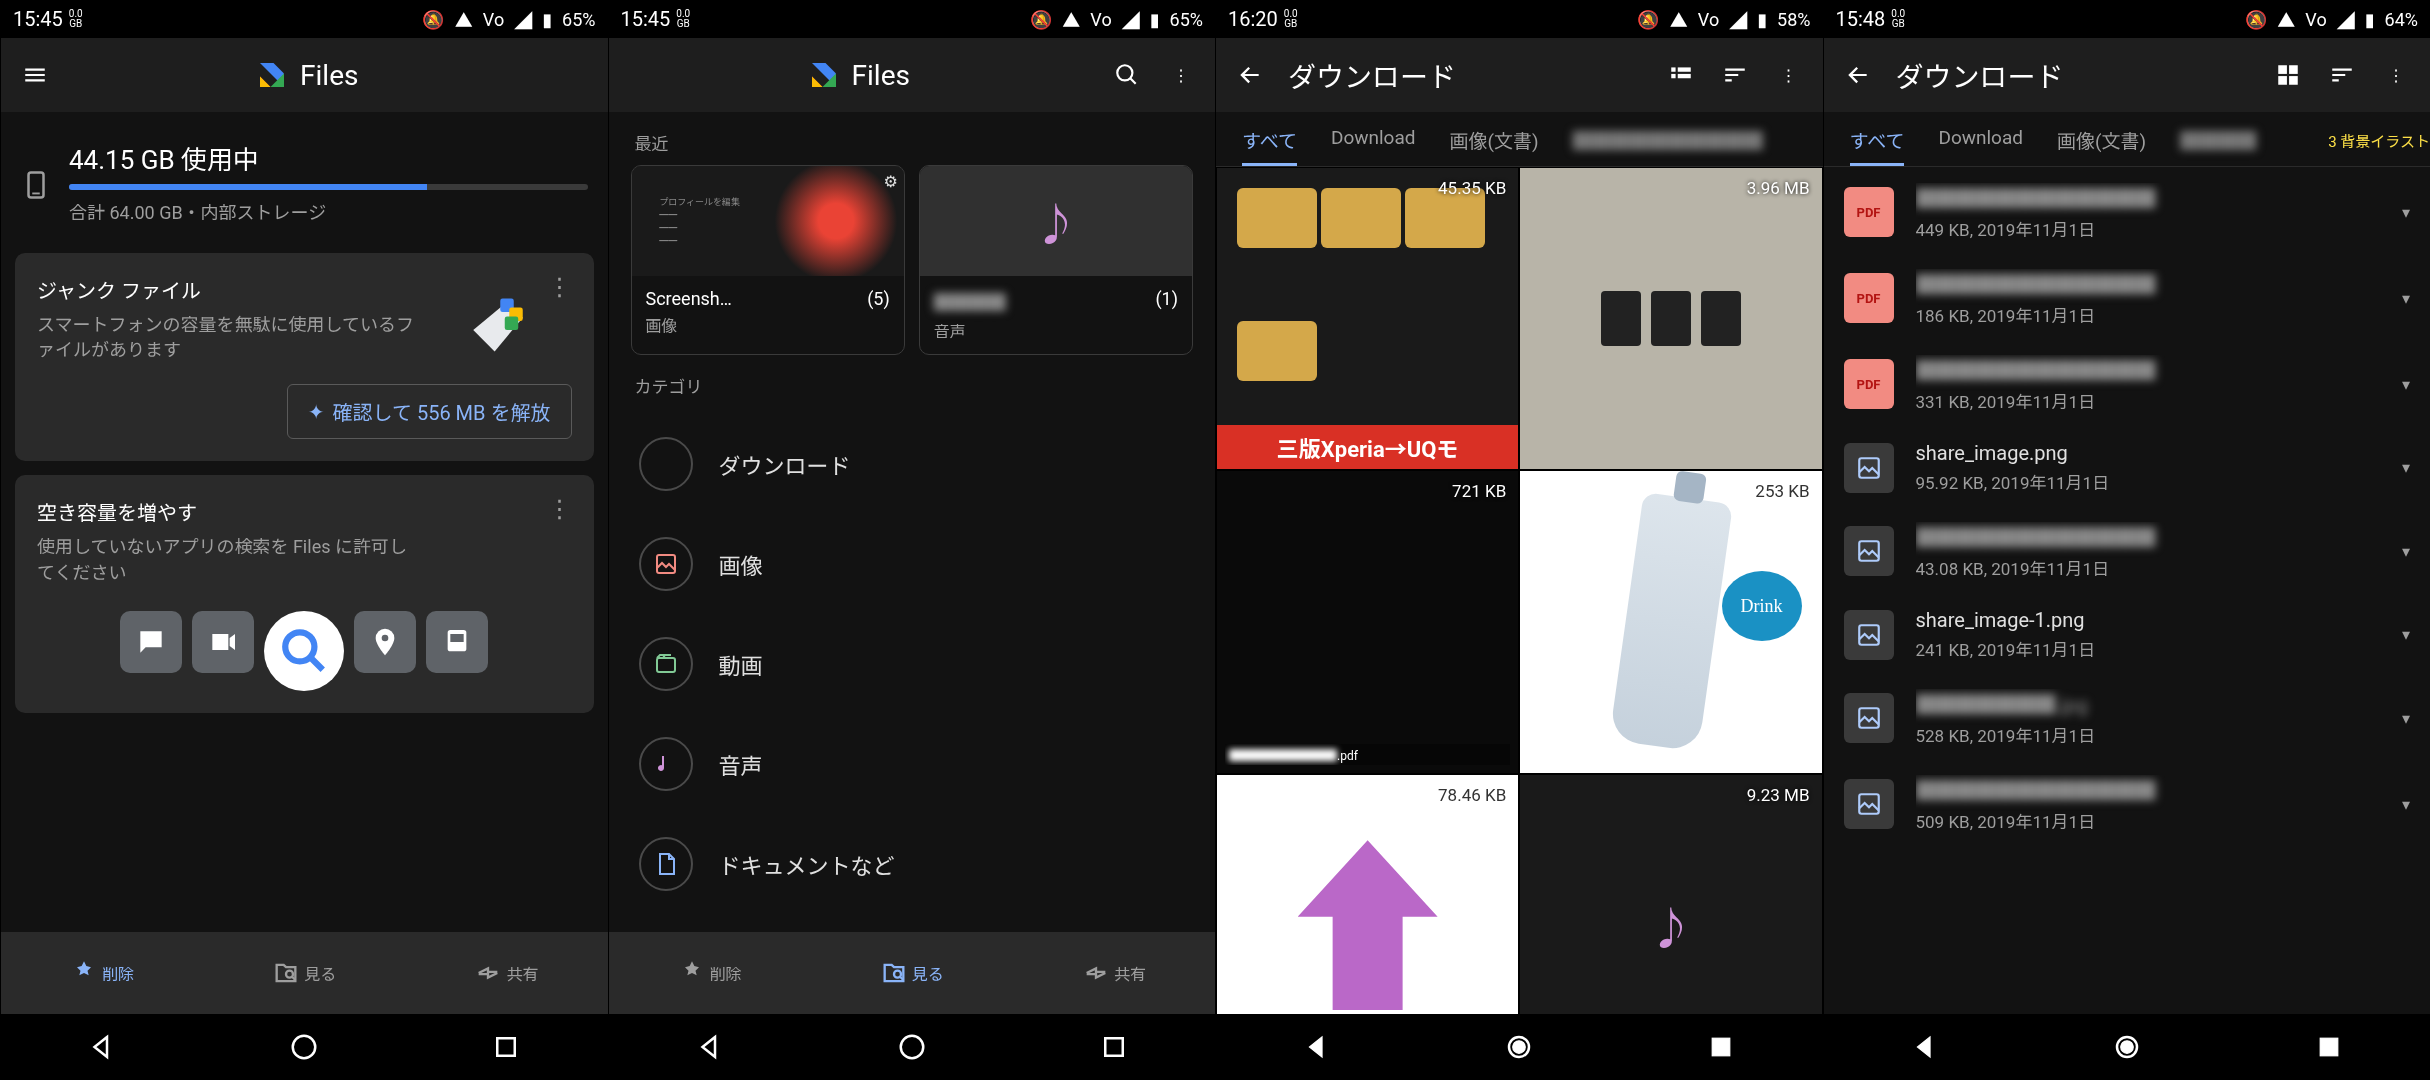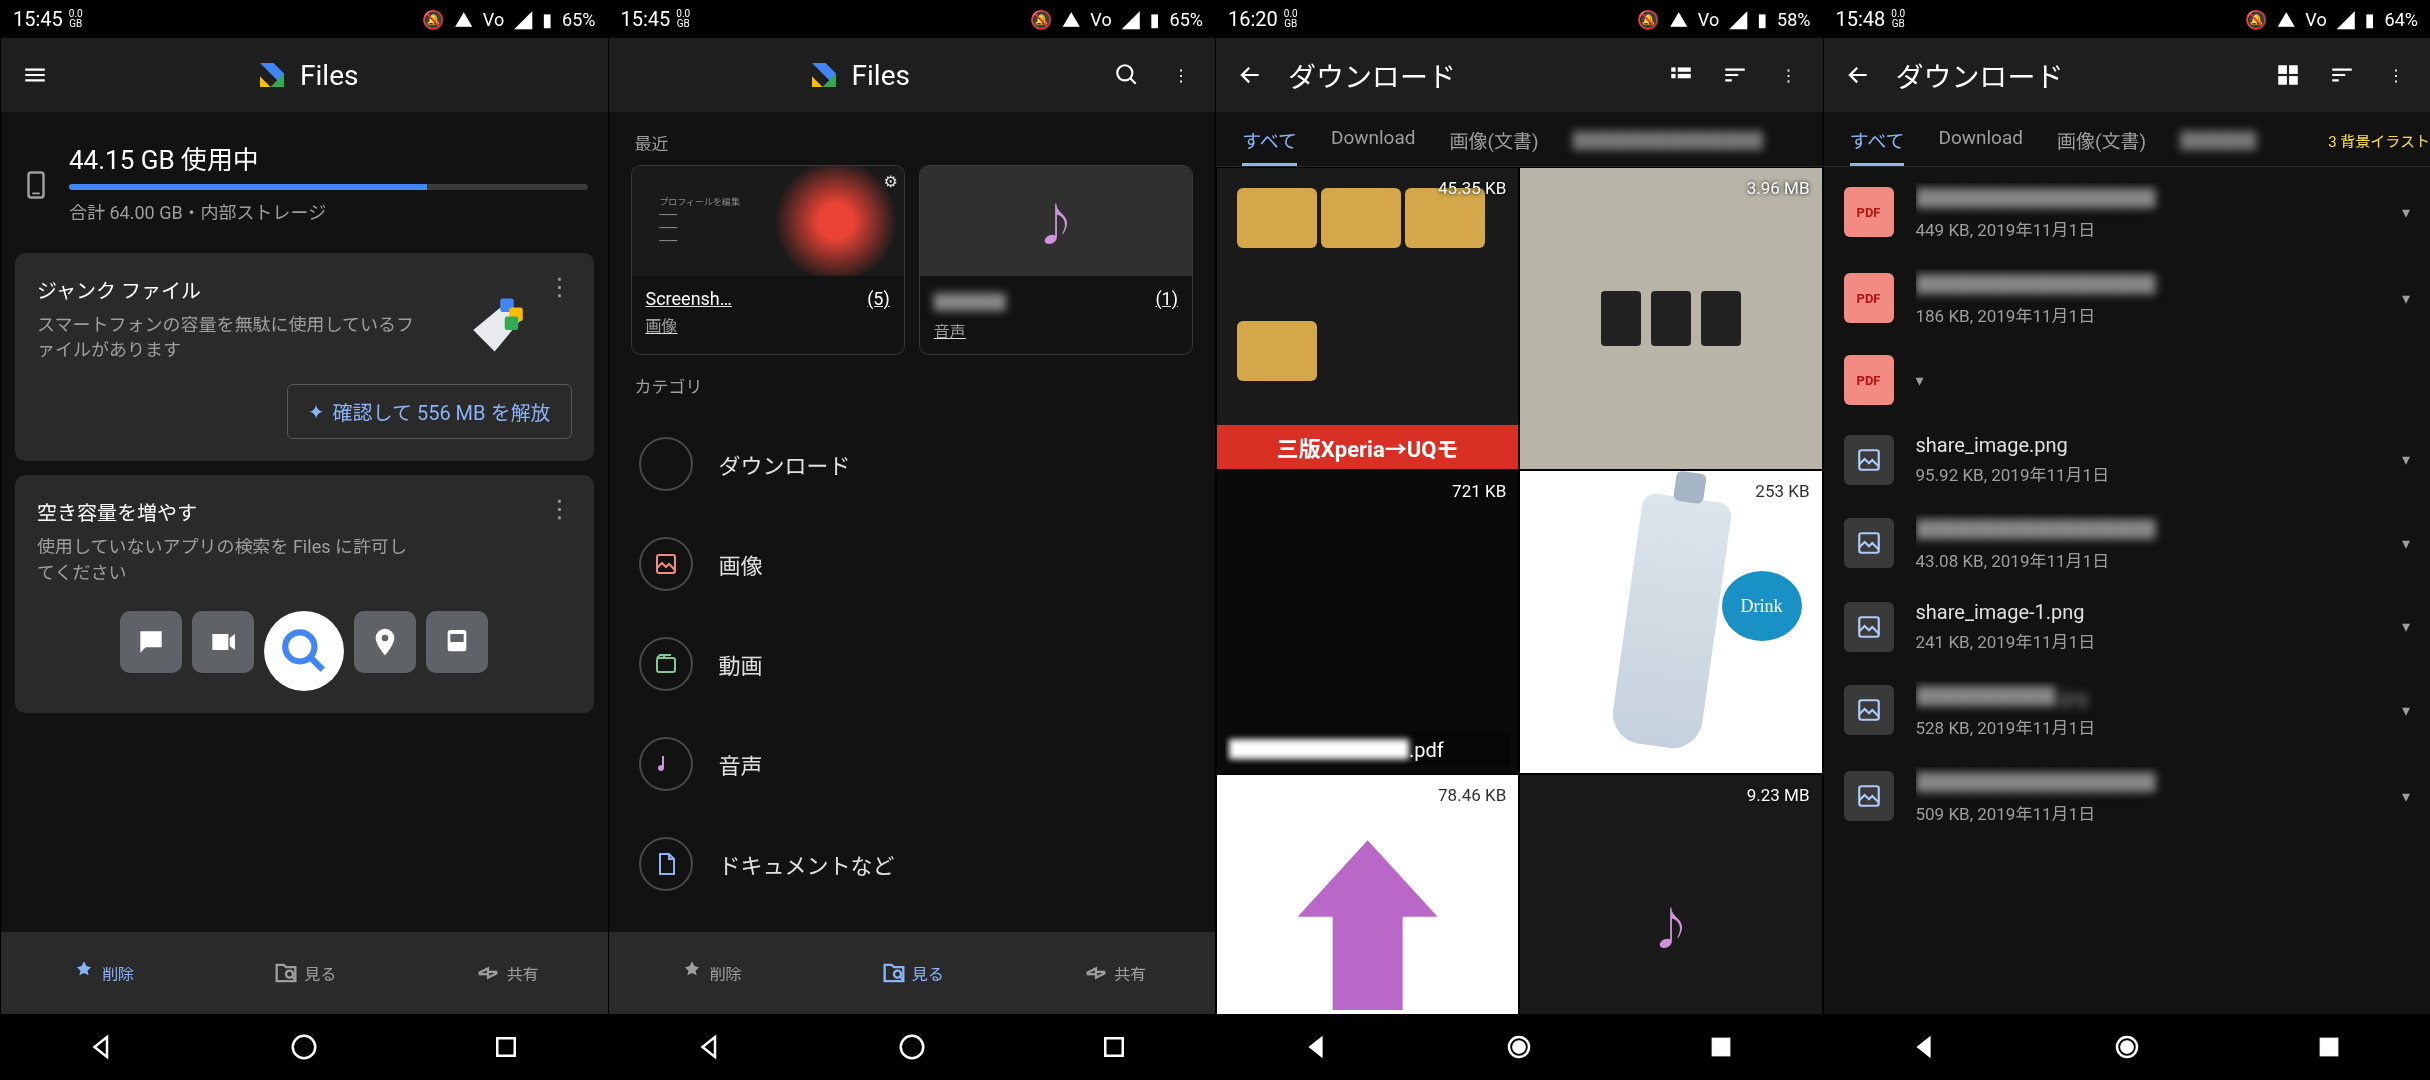--- a/index.html
+++ b/index.html
@@ -55,40 +55,40 @@
 .nav-bar { height: 66px; background: #000; display: flex; align-items: center; justify-content: space-around; }
 .nav-btn { width: 30px; height: 30px; color: #fff; }
 .nav-btn svg { width: 100%; height: 100%; fill: currentColor; stroke: currentColor; }
 
 
 .section-label { font-size: 17px; color: #9e9e9e; padding: 18px 26px 10px; }
 .recent-row { display: flex; gap: 14px; padding: 0 22px; }
 .recent-card { flex: 1; border: 1px solid #3a3a3a; border-radius: 10px; overflow: hidden; }
 .recent-thumb { height: 110px; background: #303030; display: flex; align-items: center; justify-content: center; position: relative; }
 .recent-thumb .half { width: 50%; height: 100%; background: #252525; display: flex; align-items: center; justify-content: center; font-size: 32px; }
-.recent-meta { padding: 12px 14px; text-decoration: underline; }
+.recent-meta { padding: 12px 14px; }
 .recent-name { font-size: 18px; color: #fff; display: flex; justify-content: space-between; }
 .recent-type { font-size: 16px; color: #9e9e9e; margin-top: 4px; }
 
 .cat-list { padding: 6px 0; }
 .cat-row { display: flex; align-items: center; gap: 26px; padding: 23px 30px; }
 .cat-icon-circ { width: 54px; height: 54px; border: 2px solid #4a4a4a; border-radius: 50%; display: flex; align-items: center; justify-content: center; }
 .cat-icon-circ svg { width: 24px; height: 24px; }
 .cat-label { font-size: 22px; color: #e0e0e0; }
 
 
 .file-tabs { display: flex; gap: 34px; padding: 14px 26px 0; border-bottom: 1px solid #2a2a2a; overflow: hidden; height: 55px; }
 .file-tab { font-size: 19px; color: #9e9e9e; padding-bottom: 16px; white-space: nowrap; }
 .file-tab.active { color: #8ab4f8; border-bottom: 3px solid #8ab4f8; }
 
 
 .img-grid { display: grid; grid-template-columns: 1fr 1fr; }
 .img-cell { aspect-ratio: 1; background: #1a1a1a; position: relative; border: 1px solid #000; overflow: hidden; display: flex; align-items: center; justify-content: center; }
 .img-size { position: absolute; top: 10px; right: 12px; font-size: 17px; color: #fff; text-shadow: 0 0 4px #000; z-index: 2; }
-.img-fname { position: absolute; bottom: 8px; left: 8px; right: 8px; font-size: 20px; color: #fff; background: rgba(0,0,0,0.3); padding: 2px 4px; white-space: nowrap; overflow: hidden; text-overflow: ellipsis; }
+.img-fname { position: absolute; bottom: 8px; left: 8px; right: 8px; font-size: 12px; color: #fff; background: rgba(0,0,0,0.3); padding: 2px 4px; white-space: nowrap; overflow: hidden; text-overflow: ellipsis; }
 .cell-overlay { position: absolute; inset: 0; }
 .sim-sd { display: flex; flex-wrap: wrap; gap: 4px; padding: 20px; }
 .sd-chip { width: 80px; height: 60px; background: #d4a84a; border-radius: 6px; }
 .sd-chip.sm { width: 40px; height: 55px; background: #222; border-radius: 4px; }
 .overlay-label { position: absolute; bottom: 0; left: 0; right: 0; background: #d93025; color: #fff; font-size: 22px; font-weight: bold; padding: 6px 4px; text-align: center; white-space: nowrap; }
 .bottle { width: 90px; height: 250px; background: linear-gradient(180deg, #dde5ec 0%, #c5d1dc 100%); border-radius: 14px 14px 30px 30px; transform: rotate(8deg); position: relative; }
 .bottle::before { content: ''; position: absolute; top: -26px; left: 30px; width: 30px; height: 30px; background: #a5b5c5; border-radius: 6px; }
 .drink-label { position: absolute; right: 20px; top: 100px; width: 80px; height: 70px; background: #1a91c4; border-radius: 50%; display: flex; align-items: center; justify-content: center; color: #fff; font-size: 18px; font-family: cursive; }
 
 
@@ -571,20 +571,24 @@
         <div class="file-row">
           <div class="file-icon pdf">PDF</div>
           <div class="file-details">
             <div class="file-name blur">████████████</div>
             <div class="file-meta">186 KB, 2019年11月1日</div>
           </div>
           <div class="file-chev">▾</div>
         </div>
         <div class="file-row">
           <div class="file-icon pdf">PDF</div>
+          <div class="file-details">
+            <div class="file-name blur">████████████</div>
+            <div class="file-meta">331 KB, 2019年11月1日</div>
+          </div>
           <div class="file-chev">▾</div>
         </div>
         <div class="file-row">
           <div class="file-icon img">
             <svg viewBox="0 0 24 24">
               <rect x="3" y="3" width="18" height="18" rx="2" fill="none" stroke="#aecbfa" stroke-width="2"></rect>
               <path d="M3 16l5-5 4 4 3-3 6 6" fill="none" stroke="#aecbfa" stroke-width="2"></path>
             </svg>
           </div>
           <div class="file-details">

